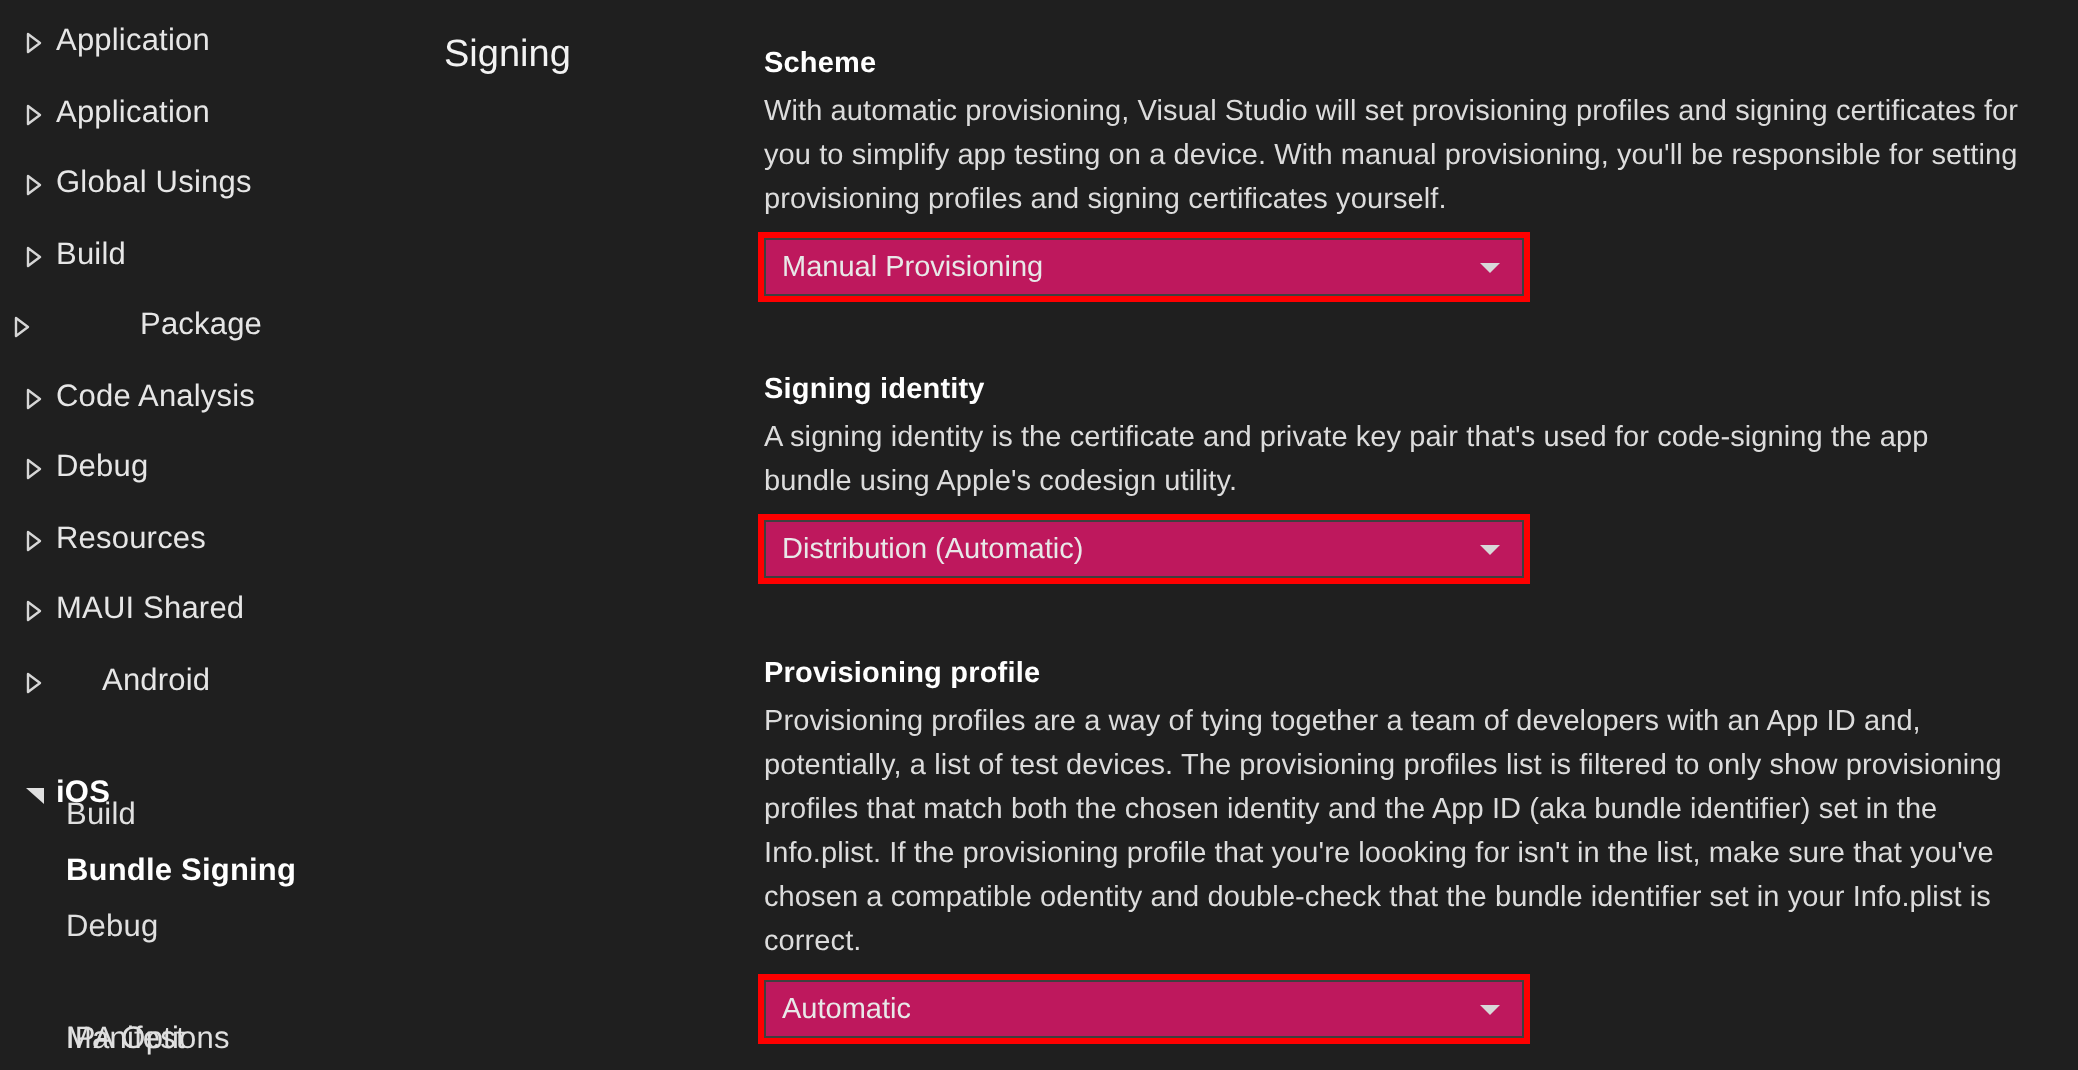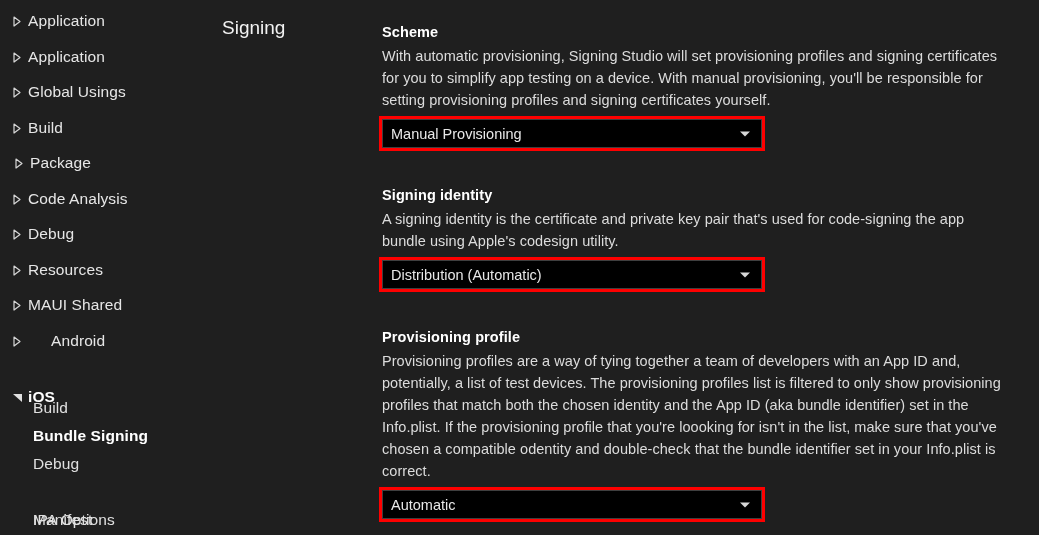--- a/index.html
+++ b/index.html
@@ -117,21 +117,21 @@
     width: 380px;
     height: 29px;
     border: 3px solid #fe0000;
     box-sizing: content-box;
     pointer-events: none;
   }
   .dropdown {
     position: relative;
     width: 380px;
     height: 29px;
-    background: #000000;
+    background: #be185d;
     border: 1px solid #3f3f3f;
     box-sizing: border-box;
     display: flex;
     align-items: center;
     cursor: default;
   }
   .dd-value {
     font-size: 14.5px;
     color: #e8e8e8;
     padding-left: 8px;
@@ -187,21 +187,21 @@
     <div class="tree-row" style="top: 117px; padding-left: 6px;">
       <span class="chev">
         <span class="chev-right-outline">
           <svg width="8" height="11" viewBox="0 0 8 11">
             <path d="M1 1 L7 5.5 L1 10 Z" fill="none" stroke="#d6d6d6" stroke-width="1.2" stroke-linejoin="round"></path>
           </svg>
         </span>
       </span>
       <span class="label">Build</span>
     </div>
-    <div class="tree-row" style="top: 152px; padding-left: 8px;">
+    <div class="tree-row" style="top: 152px; padding-left: 0; gap: 48px;">
       <span class="chev">
         <span class="chev-right-outline">
           <svg width="8" height="11" viewBox="0 0 8 11">
             <path d="M1 1 L7 5.5 L1 10 Z" fill="none" stroke="#d6d6d6" stroke-width="1.2" stroke-linejoin="round"></path>
           </svg>
         </span>
       </span>
       <span class="label">Package</span>
     </div>
     <div class="tree-row" style="top: 188px; padding-left: 6px;">
@@ -286,21 +286,21 @@
     </div>
   </div>
 
 <div id="page-title">
     <div>Signing</div>
   </div>
 
 <div id="main">
     <div class="section" style="top: 24px;">
       <div class="sec-title">Scheme</div>
-      <p class="sec-desc">With automatic provisioning, Signing Studio will set provisioning profiles and signing certificates for you to simplify app testing on a device. With manual provisioning, you'll be responsible for setting provisioning profiles and signing certificates yourself.</p>
+      <p class="sec-desc">With automatic provisioning, Visual Studio will set provisioning profiles and signing certificates for you to simplify app testing on a device. With manual provisioning, you'll be responsible for setting provisioning profiles and signing certificates yourself.</p>
       <div class="dd-wrap">
         <div class="dropdown">
           <span class="dd-value">Manual Provisioning</span>
           <span class="dd-arrow"></span>
         </div>
         <div class="dd-annot"></div>
       </div>
     </div>
     <div class="section" style="top: 187px;">
       <div class="sec-title">Signing identity</div>

